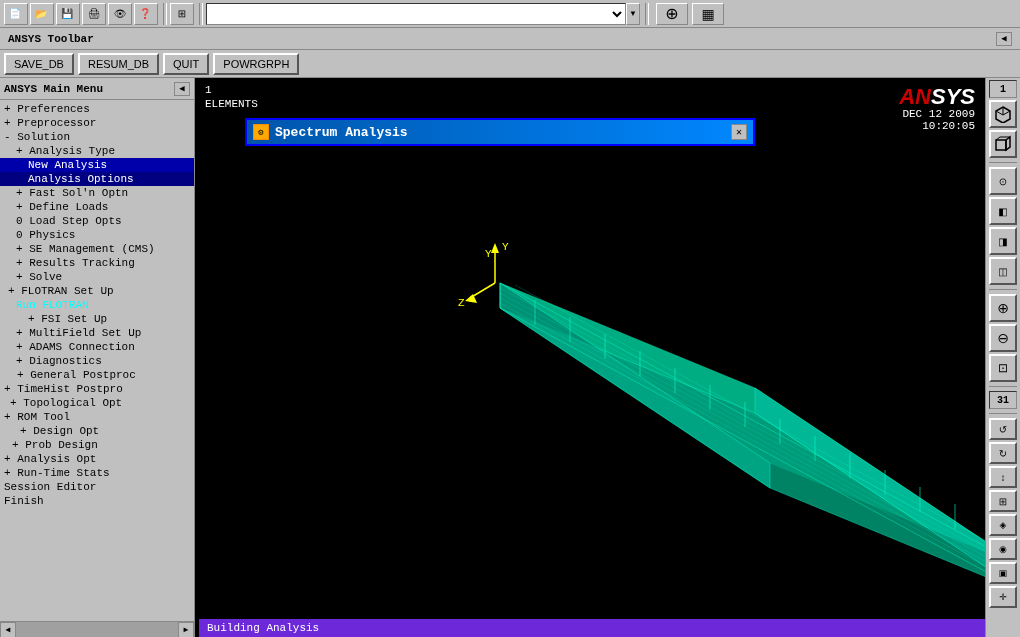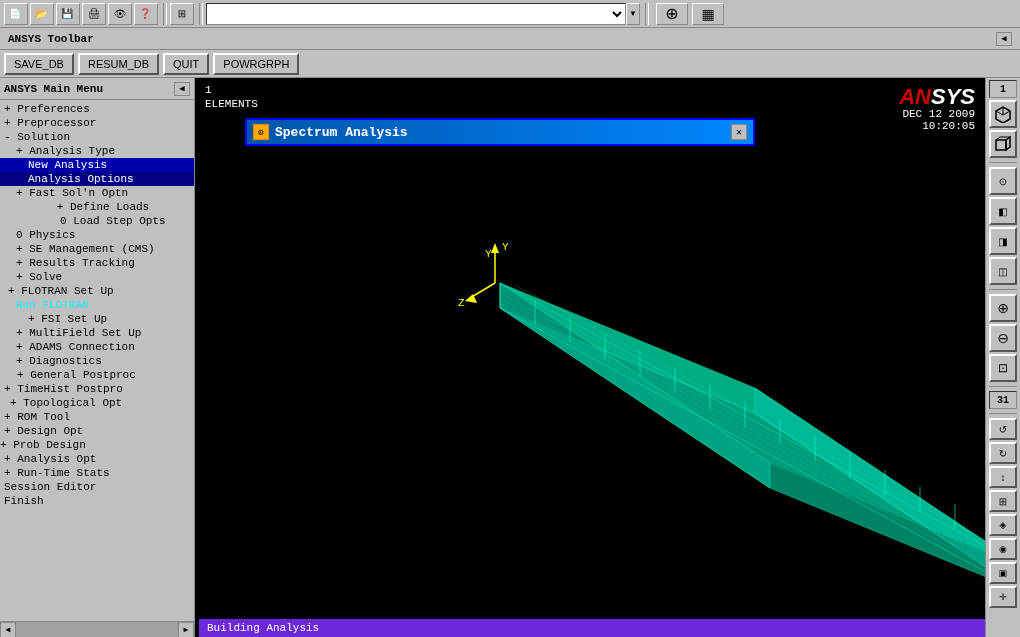--- a/index.html
+++ b/index.html
@@ -433,24 +433,24 @@
         </div>
         <div class="tree-item" style="padding-left: 28px; background: rgb(0, 0, 170); color: rgb(255, 255, 255);">
           <span>New Analysis</span>
         </div>
         <div class="tree-item" style="padding-left: 28px; background: rgb(0, 0, 128); color: rgb(255, 255, 255);">
           <span>Analysis Options</span>
         </div>
         <div class="tree-item" style="padding-left: 16px;">
           <span>+ Fast Sol'n Optn</span>
         </div>
-        <div class="tree-item" style="padding-left: 16px; justify-content: center;">
+        <div class="tree-item" style="padding-left: 16px;">
           <span>+ Define Loads</span>
         </div>
-        <div class="tree-item" style="padding-left: 16px; margin-left: 44px;">
+        <div class="tree-item" style="padding-left: 16px;">
           <span>0 Load Step Opts</span>
         </div>
         <div class="tree-item" style="padding-left: 16px;">
           <span>0 Physics</span>
         </div>
         <div class="tree-item" style="padding-left: 16px;">
           <span>+ SE Management (CMS)</span>
         </div>
         <div class="tree-item" style="padding-left: 16px;">
           <span>+ Results Tracking</span>
@@ -481,24 +481,24 @@
         </div>
         <div class="tree-item" style="padding-left: 4px;">
           <span>+ TimeHist Postpro</span>
         </div>
         <div class="tree-item" style="padding-left: 10px;">
           <span>+ Topological Opt</span>
         </div>
         <div class="tree-item" style="padding-left: 4px;">
           <span>+ ROM Tool</span>
         </div>
-        <div class="tree-item" style="padding-left: 4px;">
+        <div class="tree-item" style="padding-left: 20px;">
           <span>+ Design Opt</span>
         </div>
-        <div class="tree-item" style="padding-left: 0;">
+        <div class="tree-item" style="padding-left: 12px;">
           <span>+ Prob Design</span>
         </div>
         <div class="tree-item" style="padding-left: 4px;">
           <span>+ Analysis Opt</span>
         </div>
         <div class="tree-item" style="padding-left: 4px;">
           <span>+ Run-Time Stats</span>
         </div>
         <div class="tree-item" style="padding-left: 4px;">
           <span>Session Editor</span>

